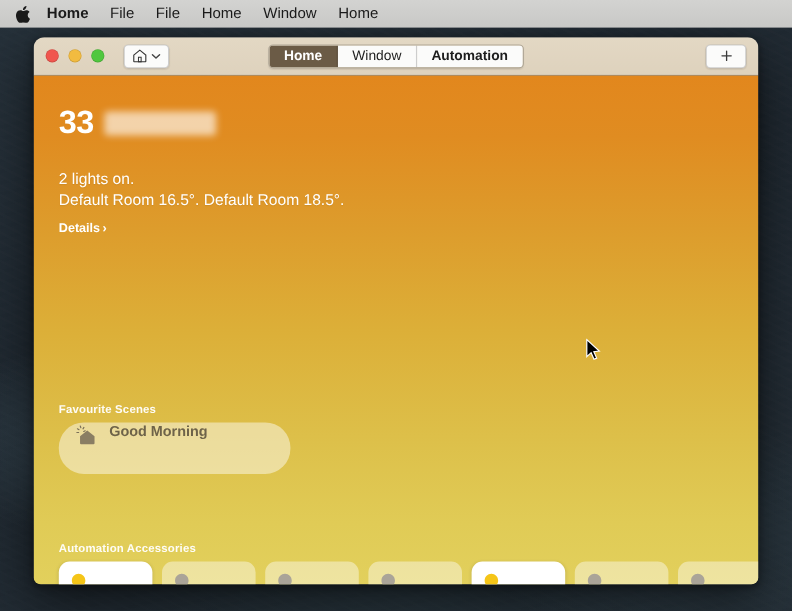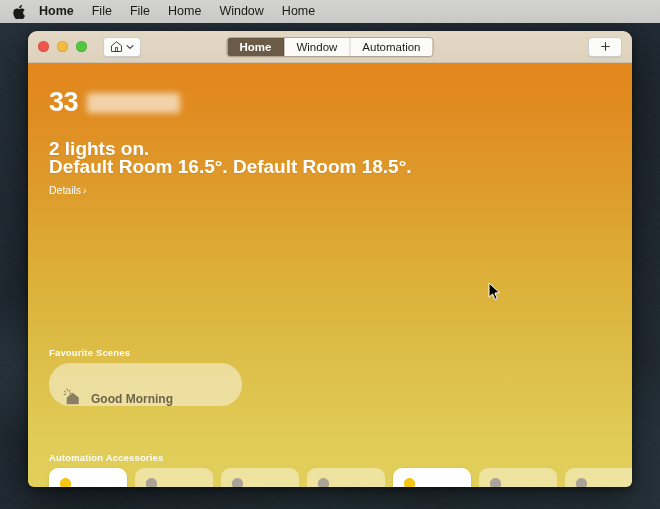--- a/index.html
+++ b/index.html
@@ -128,21 +128,21 @@
     padding: 0 12px;
     height: 100%;
     display: flex;
     align-items: center;
     font-size: 11.5px;
     background: #fbfbfa;
     color: #1d1d1d;
     border-right: 1px solid rgba(0,0,0,.18);
     white-space: nowrap;
   }
-  .tab:last-child { border-right: none; }
+  .tab:last-child { border-right: none; font-weight: bold; }
   .tab.active {
     background: #6b5b46;
     color: #ffffff;
     font-weight: bold;
   }
 
   #add-button {
     position: absolute;
     right: 10px;
     width: 34px;
@@ -191,55 +191,55 @@
   #home-name-redacted {
     width: 93px;
     height: 20px;
     border-radius: 3px;
     background: rgba(255,255,255,.62);
     filter: blur(3.2px);
   }
   #home-status {
     margin-top: 24px;
     color: #ffffff;
-    font-size: 19px;
-    font-weight: bold;
+    font-size: 13px;
+    font-weight: normal;
     line-height: 17.5px;
     text-shadow: 0 1px 1px rgba(0,0,0,.08);
   }
   #details-link {
     margin-top: 9px;
     color: #ffffff;
     font-size: 10.5px;
-    font-weight: normal;
+    font-weight: bold;
     display: inline-flex;
     align-items: center;
     gap: 2px;
   }
 
   
   .section-label {
     color: rgba(255,255,255,.95);
     font-size: 9.5px;
     font-weight: bold;
     letter-spacing: .15px;
     margin-left: 11px;
     margin-bottom: 5px;
   }
 
   
-  #scenes-section { position: absolute; top: 284px; left: 10px; right: 10px; }
+  #scenes-section { position: absolute; top: 273px; left: 10px; right: 10px; }
   #scene-row { display: flex; gap: 8px; margin-left: 11px; }
   .scene-card {
     width: 193px;
     height: 43px;
     background: rgba(255,255,255,.46);
     border-radius: 21px;
     display: flex;
-    align-items: flex-end;
+    align-items: flex-start;
     gap: 9px;
     padding: 0 13px;
   }
   .scene-icon { width: 20px; height: 20px; display: flex; align-items: center; justify-content: center; }
   .scene-icon svg { display: block; }
   .scene-name {
     font-size: 12px;
     font-weight: bold;
     color: #6e6349;
   }

